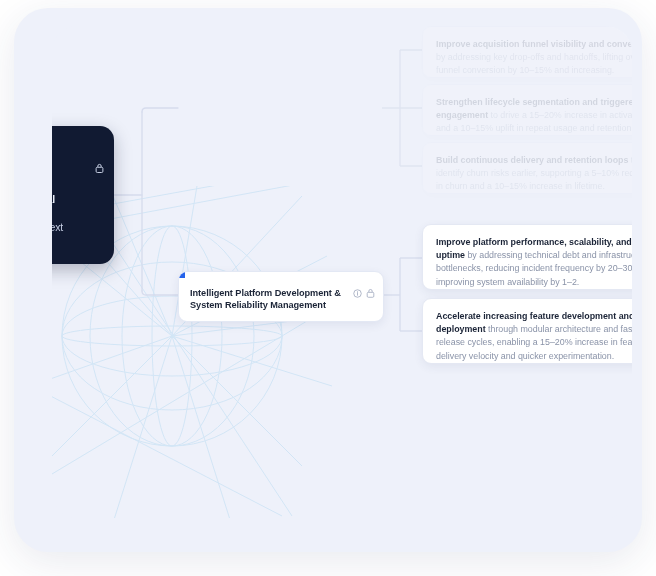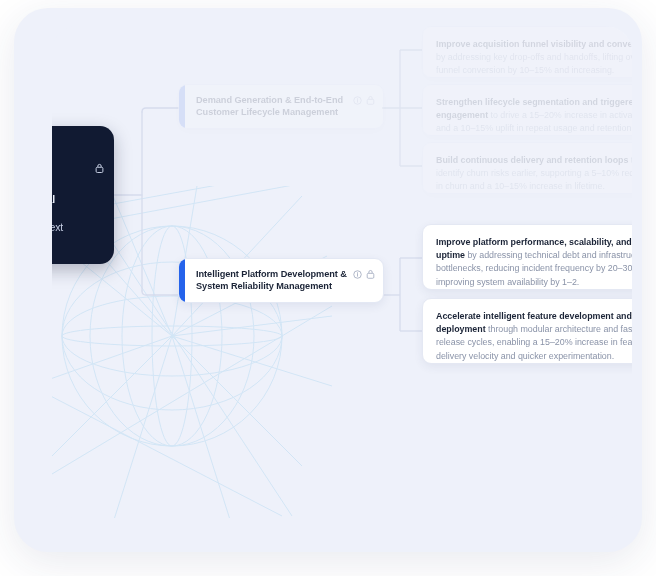--- a/index.html
+++ b/index.html
@@ -244,42 +244,22 @@
             <path d="M3.8 5.5V3.9a2.2 2.2 0 0 1 4.4 0v1.6" stroke="#cbd3e6" stroke-width="1.3"></path>
           </svg>
         </span>
         <div class="root-text">
           <div>r digital</div>
           <div>n and</div>
           <div class="thin">n the next</div>
         </div>
       </div>
 
-      <div class="branch-node faded-node" style="left:126px; top:58px; width:204px;">
-        <div class="accent"></div>
-        <div class="body">
-          <div class="label">Demand Generation &amp; End-to-End Customer Lifecycle Management</div>
-          <div class="node-icons">
-            <span>
-              <svg width="9" height="9" viewBox="0 0 12 12" fill="none">
-                <circle cx="6" cy="6" r="5" stroke="#98a2b8" stroke-width="1"></circle>
-                <path d="M6 5.2v3.1M6 3.6v.6" stroke="#98a2b8" stroke-width="1" stroke-linecap="round"></path>
-              </svg>
-            </span>
-            <span>
-              <svg width="9" height="10" viewBox="0 0 12 13" fill="none">
-                <rect x="1.6" y="5.6" width="8.8" height="6.6" rx="1.5" stroke="#98a2b8" stroke-width="1"></rect>
-                <path d="M3.8 5.6V4a2.2 2.2 0 0 1 4.4 0v1.6" stroke="#98a2b8" stroke-width="1"></path>
-              </svg>
-            </span>
-          </div>
-        </div>
-      </div>
-
-      <div class="branch-node" style="left:126px; top:232px; width:204px;">
+
+      <div class="branch-node" style="left:126px; top:245px; width:204px;flex-direction:column;">
         <div class="accent"></div>
         <div class="body">
           <div class="label">Intelligent Platform Development &amp; System Reliability Management</div>
           <div class="node-icons">
             <span>
               <svg width="9" height="9" viewBox="0 0 12 12" fill="none">
                 <circle cx="6" cy="6" r="5" stroke="#98a2b8" stroke-width="1"></circle>
                 <path d="M6 5.2v3.1M6 3.6v.6" stroke="#98a2b8" stroke-width="1" stroke-linecap="round"></path>
               </svg>
             </span>
@@ -303,18 +283,18 @@
 
       <div class="leaf-card leaf-faded" style="left:370px; top:116px; width:250px; height:52px;">
         <div class="leaf-text"><b>Build continuous delivery and retention loops</b><span> to identify churn risks earlier, supporting a 5–10% reduction in churn and a 10–15% increase in lifetime.</span></div>
       </div>
 
       <div class="leaf-card" style="left:370px; top:198px; width:250px; height:66px;">
         <div class="leaf-text"><b>Improve platform performance, scalability, and uptime</b><span> by addressing technical debt and infrastructure bottlenecks, reducing incident frequency by 20–30% and improving system availability by 1–2.</span></div>
       </div>
 
       <div class="leaf-card" style="left:370px; top:272px; width:250px; height:66px;">
-        <div class="leaf-text"><b>Accelerate intelligent feature development and deployment</b><span> through modular architecture and faster release cycles, enabling a 15–20% increase in feature delivery velocity and quicker experimentation.</span></div>
+        <div class="leaf-text"><b>Accelerate increasing feature development and deployment</b><span> through modular architecture and faster release cycles, enabling a 15–20% increase in feature delivery velocity and quicker experimentation.</span></div>
       </div>
 
     </div>
   </div>
 </div>
 
 </body></html>

